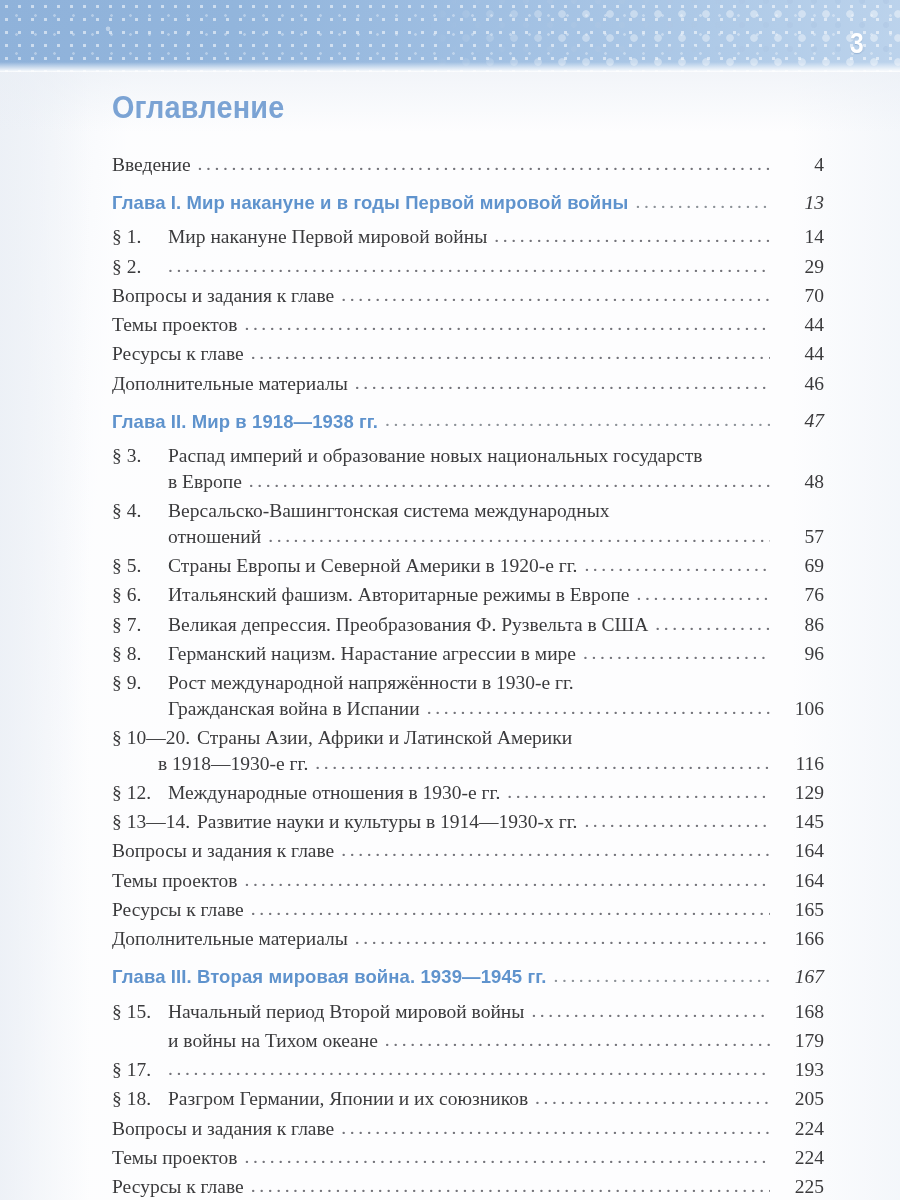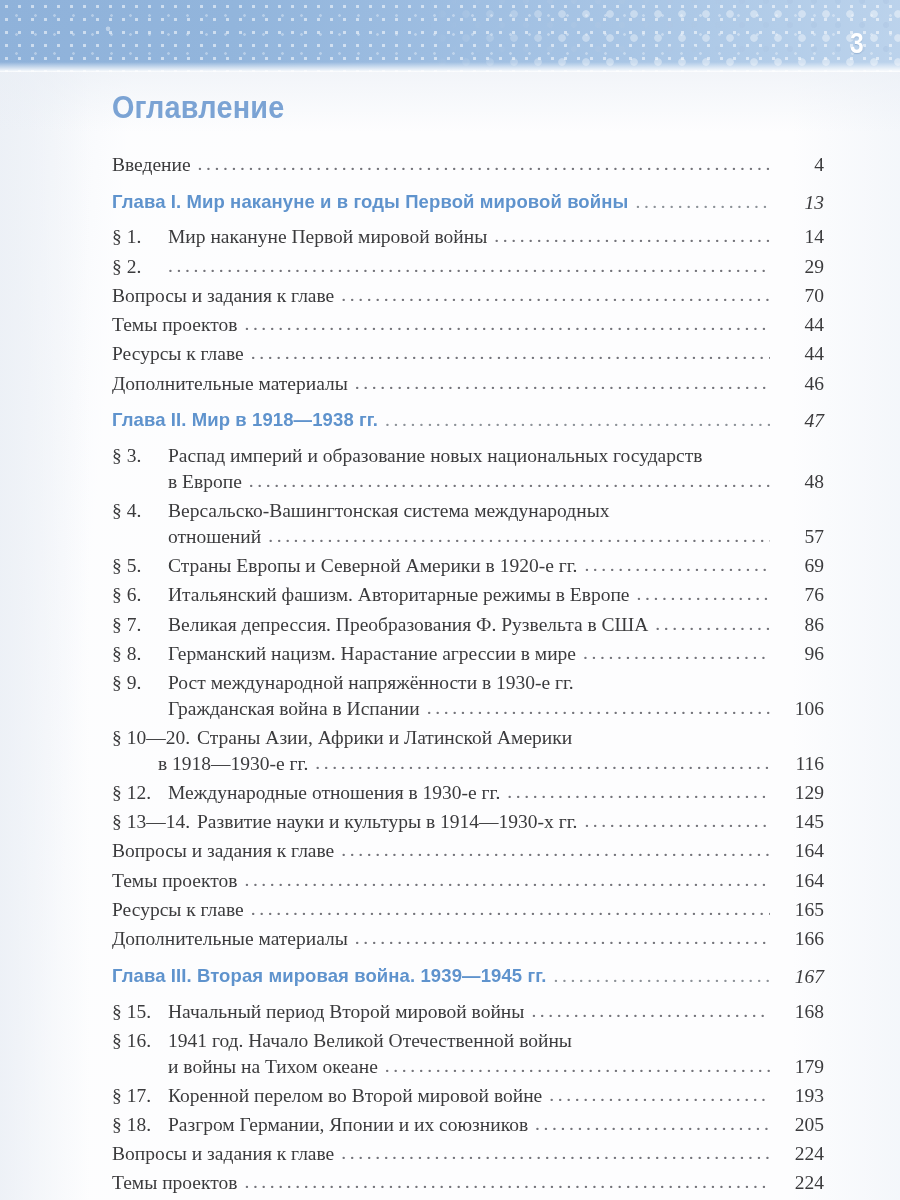--- a/index.html
+++ b/index.html
@@ -130,20 +130,21 @@
   }
   .label.num.wide {
     width: auto;
     padding-right: 7px;
   }
 
   .title-cell {
     flex: 1 1 auto;
     min-width: 0;
     display: flex;
+    align-items: flex-end;
     overflow: hidden;
   }
   .title-text {
     font-size: 19.5px;
     color: #3b3b3d;
     line-height: 1.32;
     white-space: nowrap;
     flex: 0 0 auto;
     padding-right: 7px;
   }
@@ -431,40 +432,32 @@
         </div>
         <div class="row">
           <span class="label num">§ 15.</span>
           <div class="title-cell">
             <span class="title-text">Начальный период Второй мировой войны</span>
             <span class="leader">..........................................................................................</span>
           </div>
           <span class="pageno">168</span>
         </div>
         <div class="entry-wrap">
-          <div class="row">
-            <span class="label num">§ 16.</span>
-            <div class="title-cell">
-              <span class="title-text">1941 год. Начало Великой Отечественной войны</span>
-            </div>
-            <span class="pageno"></span>
-          </div>
           <div class="cont-line">
             <span class="label num cont-indent" style="width: 56px;"></span>
             <div class="title-cell">
               <span class="title-text">и войны на Тихом океане</span>
               <span class="leader">..........................................................................................</span>
             </div>
             <span class="pageno">179</span>
           </div>
         </div>
         <div class="row">
           <span class="label num">§ 17.</span>
           <div class="title-cell">
-            <span class="title-text">Коренной перелом во Второй мировой войне</span>
             <span class="leader">..........................................................................................</span>
           </div>
           <span class="pageno">193</span>
         </div>
         <div class="row">
           <span class="label num">§ 18.</span>
           <div class="title-cell">
             <span class="title-text">Разгром Германии, Японии и их союзников</span>
             <span class="leader">..........................................................................................</span>
           </div>

